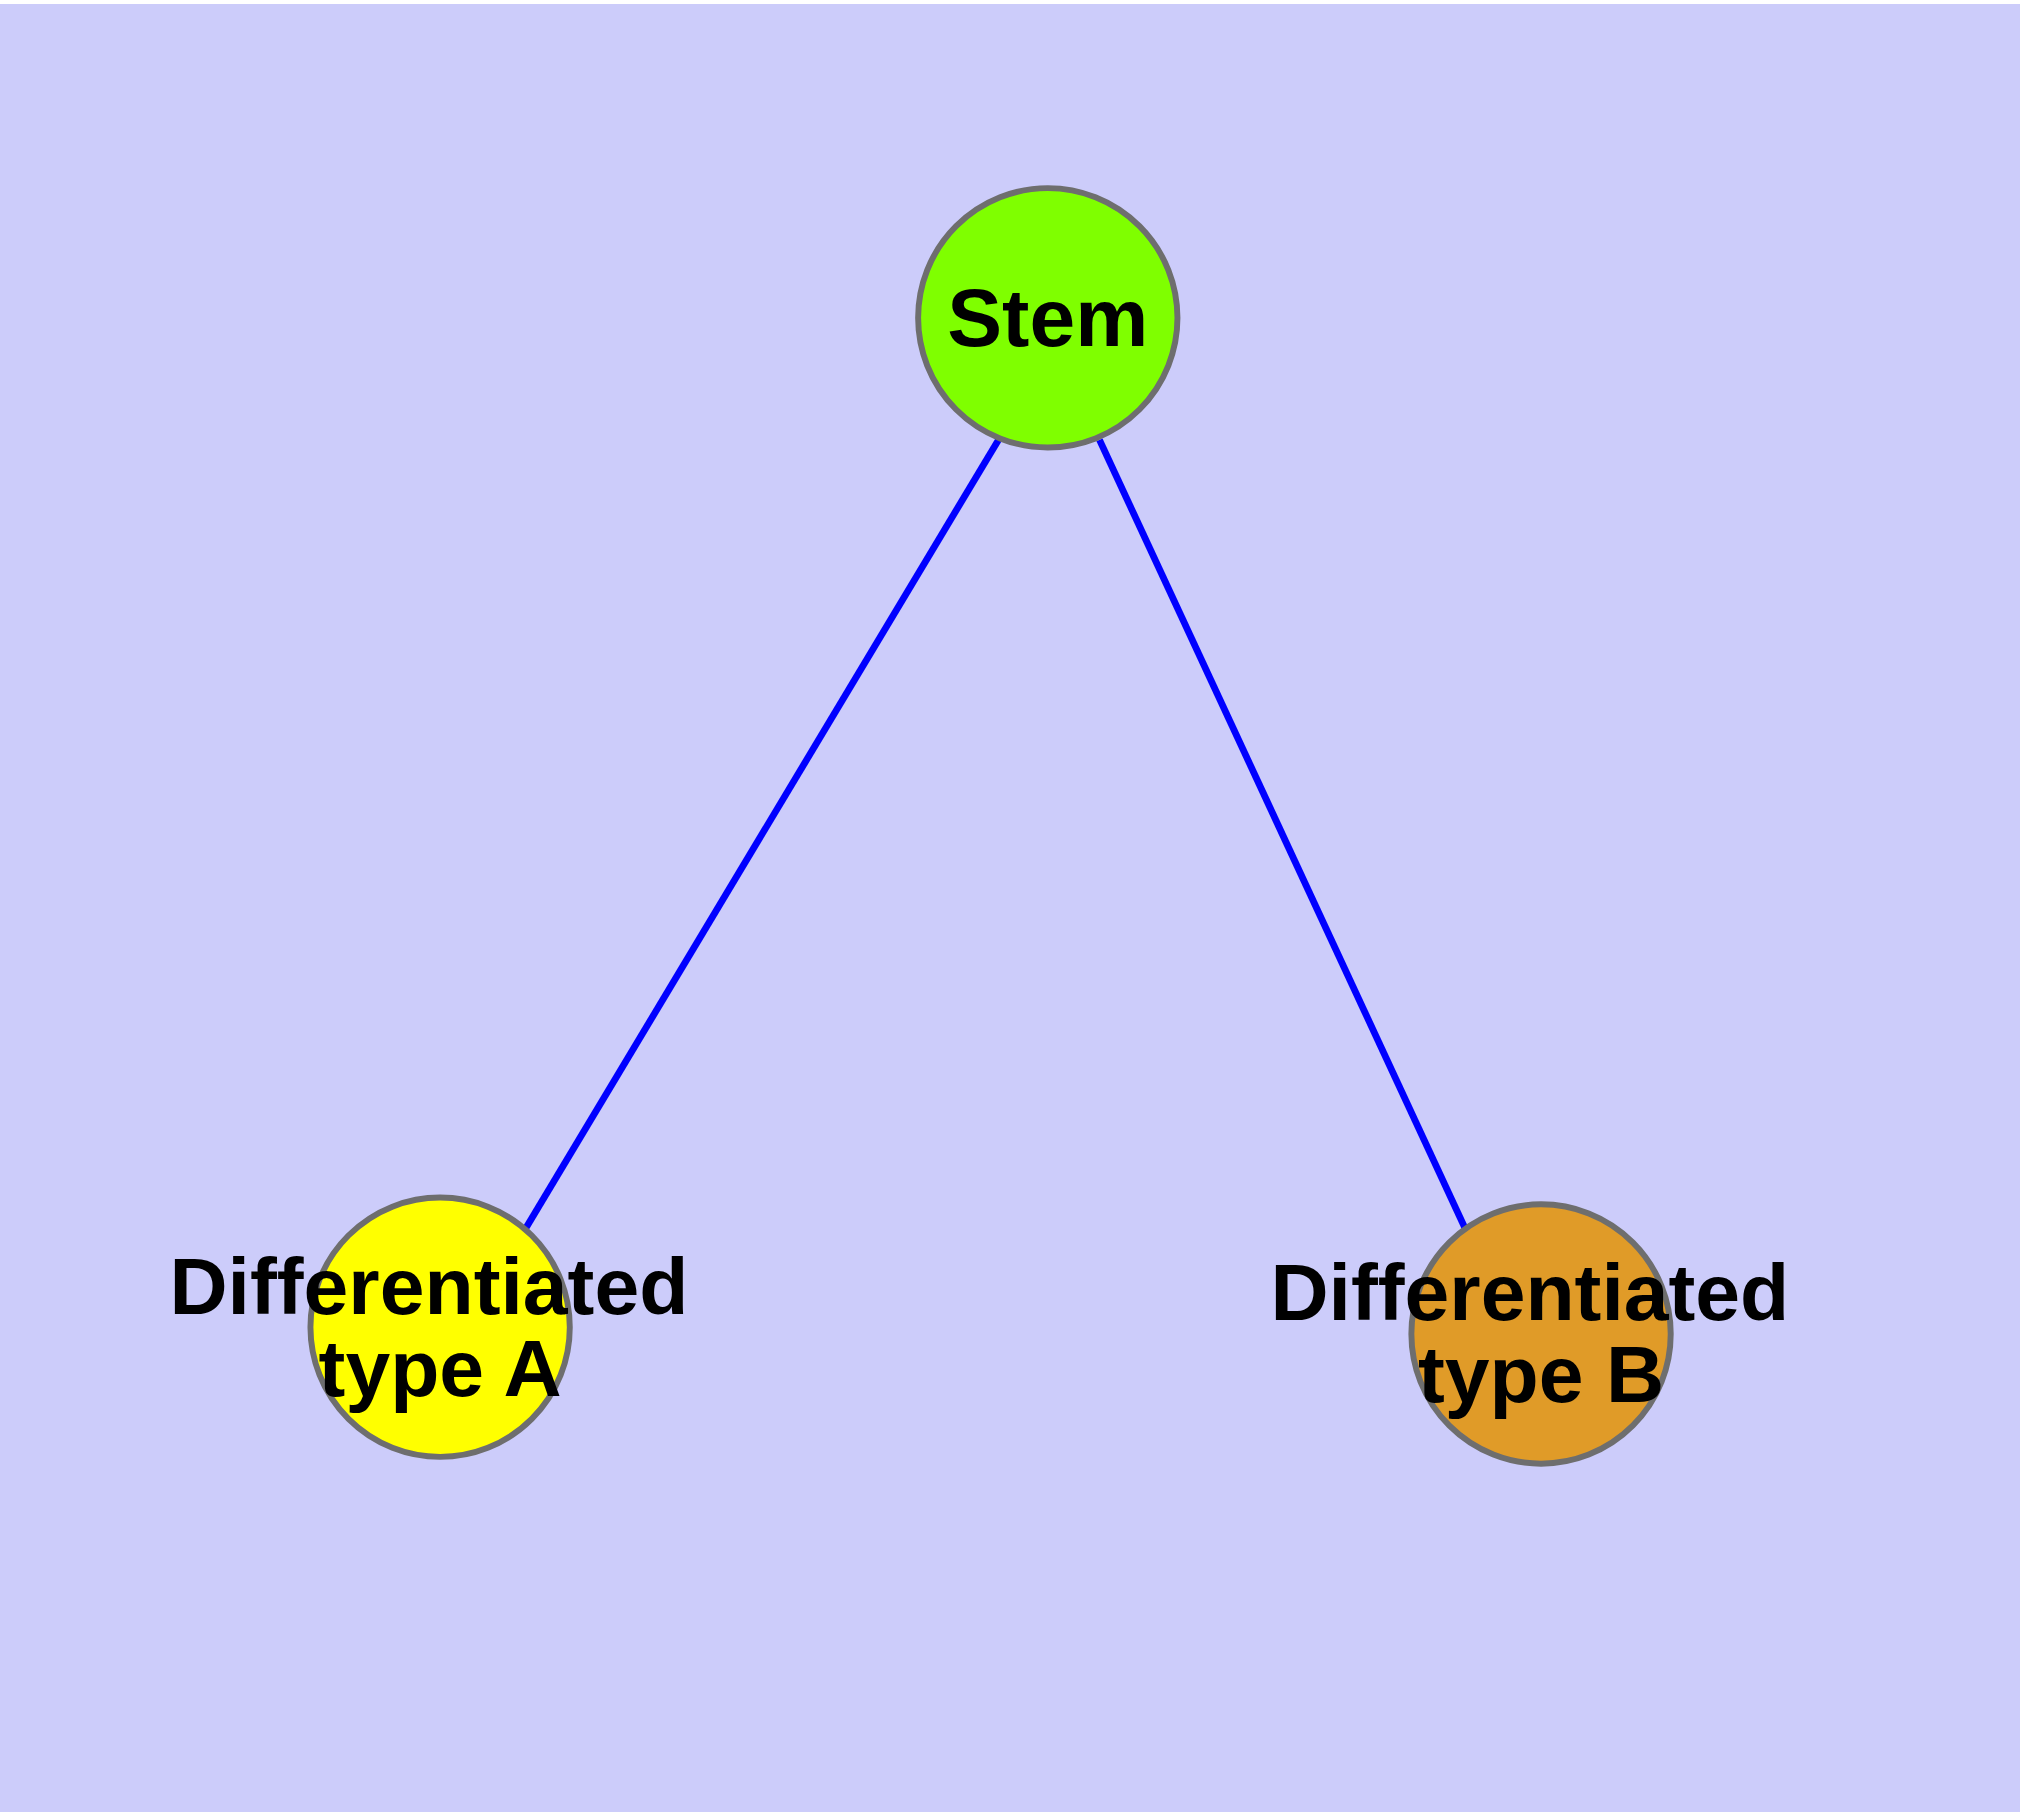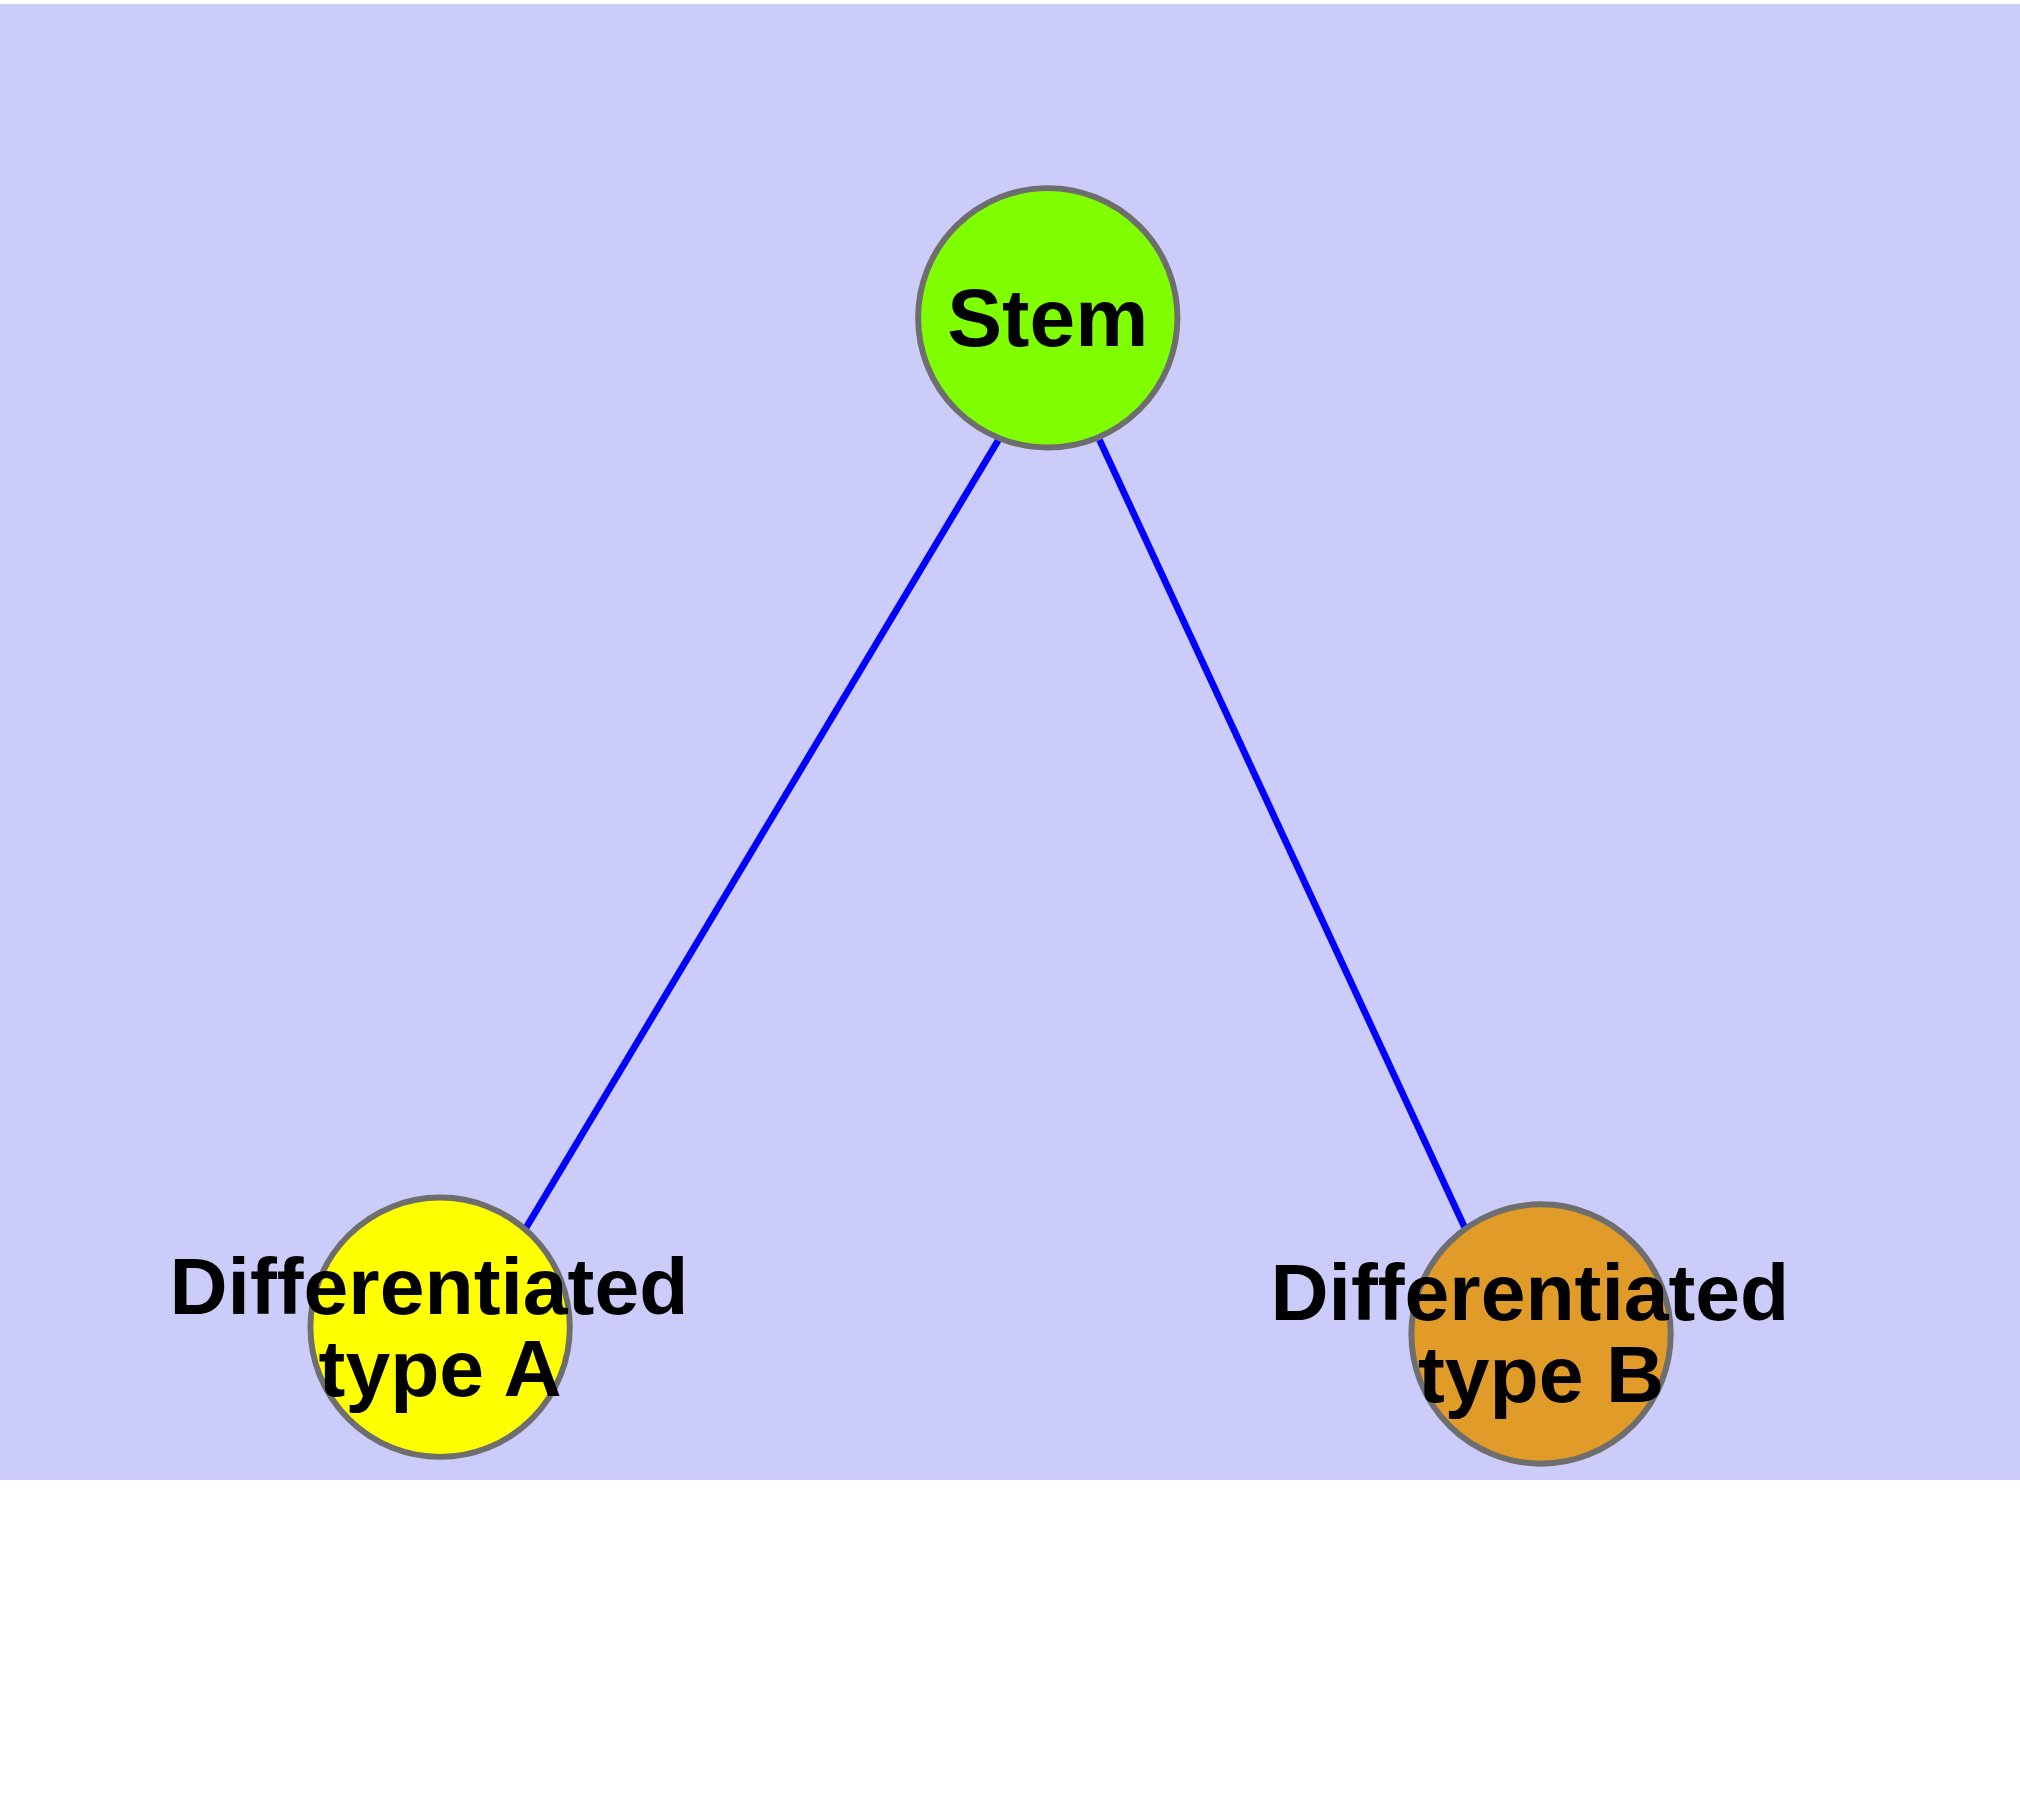--- a/index.html
+++ b/index.html
@@ -44,21 +44,21 @@
     font-family: "Liberation Sans", sans-serif;
     font-weight: bold;
     fill: #000000;
     text-anchor: middle;
     paint-order: normal;
   }
 </style>
 </head>
 <body>
 
-<div id="canvas" style="width: 2021px; height: 1480px; background: rgb(255, 255, 255);">
+<div id="canvas" style="width: 2021px; height: 1812px; background: rgb(255, 255, 255);">
 
   <div id="plot-background" style="background: rgb(204, 204, 250);"></div>
 
   <svg id="graph-svg" viewBox="0 0 2384 2138">
 
     <g>
       <line class="edge-line" x1="1179" y1="517" x2="619" y2="1451" stroke="#0000ff" stroke-width="8"></line>
       <line class="edge-line" x1="1297" y1="519" x2="1731" y2="1455" stroke="#0000ff" stroke-width="8"></line>
     </g>
 

